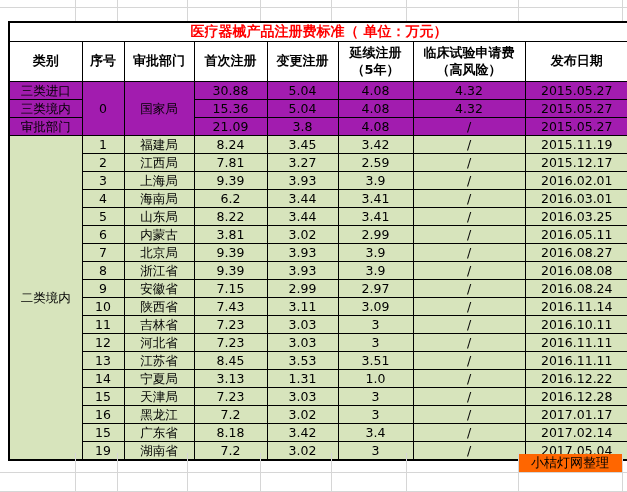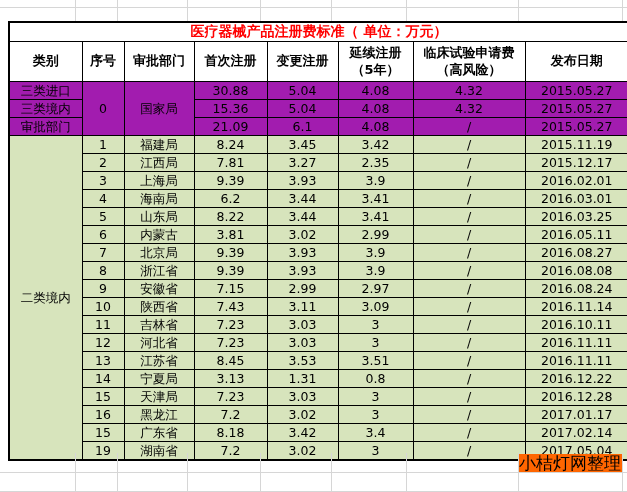--- a/index.html
+++ b/index.html
@@ -55,21 +55,21 @@
   }
   tr.row-gray td { background: #a21caf; }
   tr.row-green td { background: #d7e4bc; }
 
   .credit-badge {
     position: absolute;
     left: 518px; top: 454px;
     width: 104px; height: 18px;
     line-height: 18px;
     text-align: center;
-    font-size: 17px;
+    font-size: 13px;
     color: #000;
   }
 </style>
 </head>
 <body>
 
 <div class="screen">
 
   <table class="fee-table">
     <colgroup>
@@ -112,41 +112,41 @@
           <td>三类境内</td>
           <td>15.36</td>
           <td>5.04</td>
           <td>4.08</td>
           <td>4.32</td>
           <td>2015.05.27</td>
         </tr>
         <tr class="row-gray">
           <td>审批部门</td>
           <td>21.09</td>
-          <td>6.1</td>
+          <td>3.8</td>
           <td>4.08</td>
           <td>/</td>
           <td>2015.05.27</td>
         </tr>
         <tr class="row-green">
           <td rowspan="18">二类境内</td>
           <td>1</td>
           <td>福建局</td>
           <td>8.24</td>
           <td>3.45</td>
           <td>3.42</td>
           <td>/</td>
           <td>2015.11.19</td>
         </tr>
         <tr class="row-green">
           <td>2</td>
           <td>江西局</td>
           <td>7.81</td>
           <td>3.27</td>
-          <td>2.35</td>
+          <td>2.59</td>
           <td>/</td>
           <td>2015.12.17</td>
         </tr>
         <tr class="row-green">
           <td>3</td>
           <td>上海局</td>
           <td>9.39</td>
           <td>3.93</td>
           <td>3.9</td>
           <td>/</td>
@@ -240,21 +240,21 @@
           <td>3.53</td>
           <td>3.51</td>
           <td>/</td>
           <td>2016.11.11</td>
         </tr>
         <tr class="row-green">
           <td>14</td>
           <td>宁夏局</td>
           <td>3.13</td>
           <td>1.31</td>
-          <td>0.8</td>
+          <td>1.0</td>
           <td>/</td>
           <td>2016.12.22</td>
         </tr>
         <tr class="row-green">
           <td>15</td>
           <td>天津局</td>
           <td>7.23</td>
           <td>3.03</td>
           <td>3</td>
           <td>/</td>

